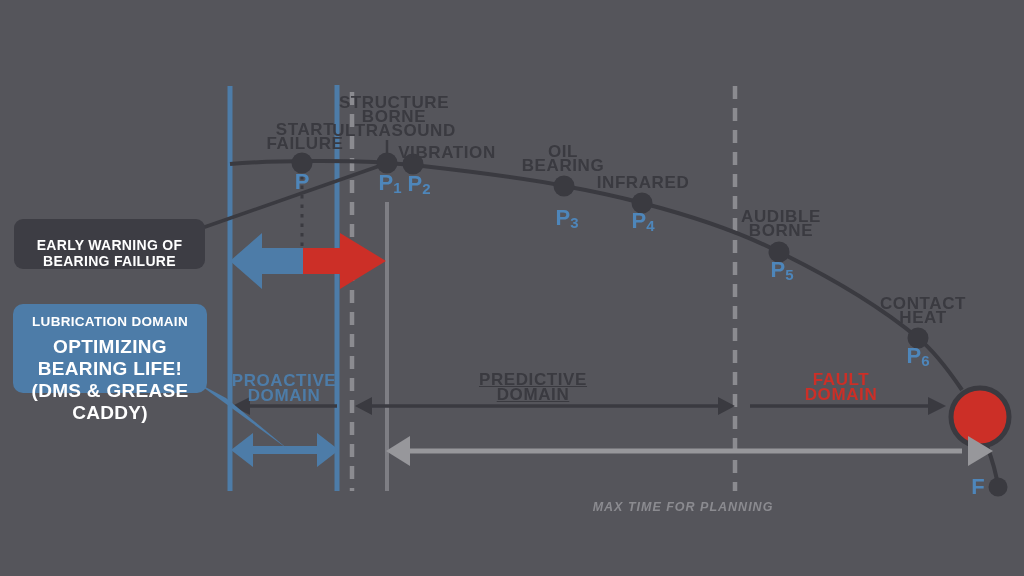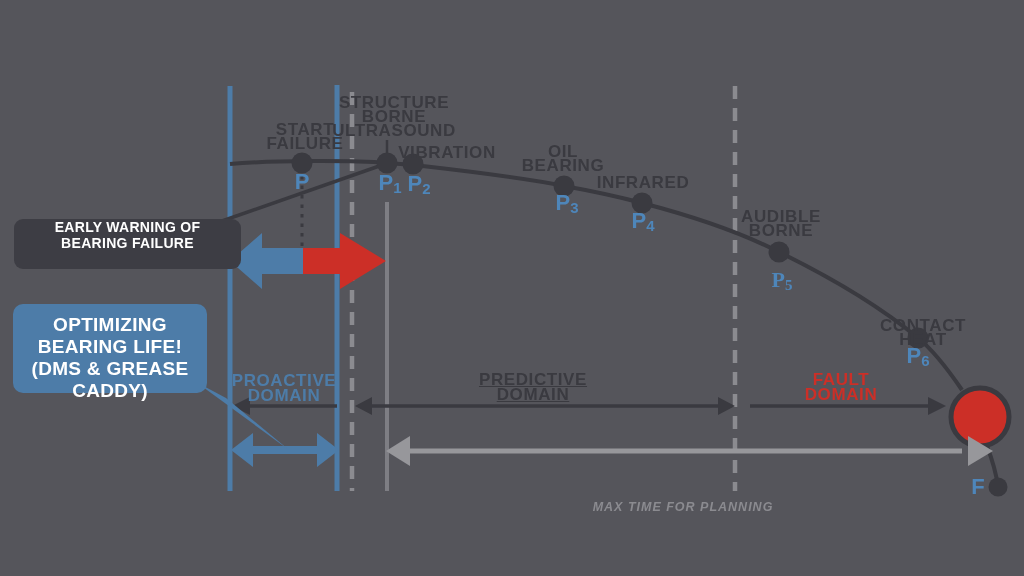--- a/index.html
+++ b/index.html
@@ -14,22 +14,22 @@
   .lbl{position:absolute;z-index:3;white-space:pre-line;text-align:center;transform:translateX(-50%);
        font-weight:bold;letter-spacing:.6px;}
   .method{font-size:17px;line-height:14px;color:var(--ink);}
   .plabel{font-size:22px;color:var(--blue-bright);letter-spacing:0;line-height:24px;}
   .plabel sub{font-size:15px;vertical-align:-3px;letter-spacing:0;}
   .domain{font-size:17px;line-height:15px;}
   .domain.proactive{color:var(--blue);}
   .domain.predictive{color:var(--ink);}
   .domain.fault{color:var(--red);}
   .maxtime{font-size:12.5px;font-style:italic;color:#8b8b90;letter-spacing:1px;}
-  .callout-dark{position:absolute;z-index:3;left:14px;top:219px;width:227px;height:50px;
-      background:#3d3d44;border-radius:9px;display:flex;align-items:flex-start;justify-content:center;
+  .callout-dark{position:absolute;z-index:3;left:14px;top:219px;width:191px;height:50px;
+      background:#3d3d44;border-radius:9px;display:flex;align-items:flex-end;justify-content:center;
       color:var(--white);font-weight:bold;font-size:14px;line-height:16px;text-align:center;white-space:pre-line;letter-spacing:.3px;}
   .callout-blue{position:absolute;z-index:3;left:13px;top:304px;width:194px;height:89px;
       background:var(--blue);border-radius:10px;color:var(--white);font-weight:bold;text-align:center;
       padding-top:10px;letter-spacing:.3px;}
   .callout-blue .title{font-size:13.5px;line-height:15px;margin-bottom:7px;}
   .callout-blue .body{font-size:19px;line-height:22px;white-space:pre-line;}
   
   .vblue{stroke:var(--blue);stroke-width:5;}
   .vdash{stroke:#8b8b90;stroke-width:4.5;stroke-dasharray:13 9;}
   .vgray{stroke:var(--gray-mid);stroke-width:4;}
@@ -110,37 +110,38 @@
 FAILURE</div>
   <div class="lbl method" style="left:394px;top:96px;">STRUCTURE
 BORNE
 ULTRASOUND</div>
   <div class="lbl method" style="left:447px;top:146px;">VIBRATION</div>
   <div class="lbl method" style="left:563px;top:145px;">OIL
 BEARING</div>
   <div class="lbl method" style="left:643px;top:176px;">INFRARED</div>
   <div class="lbl method" style="left:781px;top:210px;">AUDIBLE
 BORNE</div>
-  <div class="lbl method" style="left:923px;top:297px;margin-top:22px;">CONTACT
+  <div class="lbl method" style="left:923px;top:297px;">CONTACT
 HEAT</div>
 
   <div class="lbl plabel" style="left:302px;top:170px;"><span>P</span><sub></sub></div>
   <div class="lbl plabel" style="left:390px;top:171px;"><span>P</span><sub>1</sub></div>
   <div class="lbl plabel" style="left:419px;top:172px;"><span>P</span><sub>2</sub></div>
-  <div class="lbl plabel" style="left:567px;top:191px;"><span>P</span><sub>3</sub></div>
+  <div class="lbl plabel" style="left:567px;top:206px;"><span>P</span><sub>3</sub></div>
   <div class="lbl plabel" style="left:643px;top:209px;"><span>P</span><sub>4</sub></div>
-  <div class="lbl plabel" style="left:782px;top:268px;font-family:Liberation Serif, serif;"><span>P</span><sub>5</sub></div>
+  <div class="lbl plabel" style="left:782px;top:258px;"><span>P</span><sub>5</sub></div>
   <div class="lbl plabel" style="left:918px;top:344px;"><span>P</span><sub>6</sub></div>
   <div class="lbl plabel" style="left:978px;top:475px;"><span>F</span></div>
 
   <div class="callout-dark">
     <span>EARLY WARNING OF
 BEARING FAILURE</span>
   </div>
   <div class="callout-blue">
+    <div class="title">LUBRICATION DOMAIN</div>
     <div class="body">OPTIMIZING
 BEARING LIFE!
 (DMS &amp; GREASE CADDY)</div>
   </div>
 
   <div class="lbl domain proactive" style="left:284px;top:373px;">PROACTIVE
 DOMAIN</div>
   <div class="lbl domain predictive" style="left:533px;top:372px;text-decoration:underline;">PREDICTIVE
 DOMAIN</div>
   <div class="lbl domain fault" style="left:841px;top:372px;">FAULT

